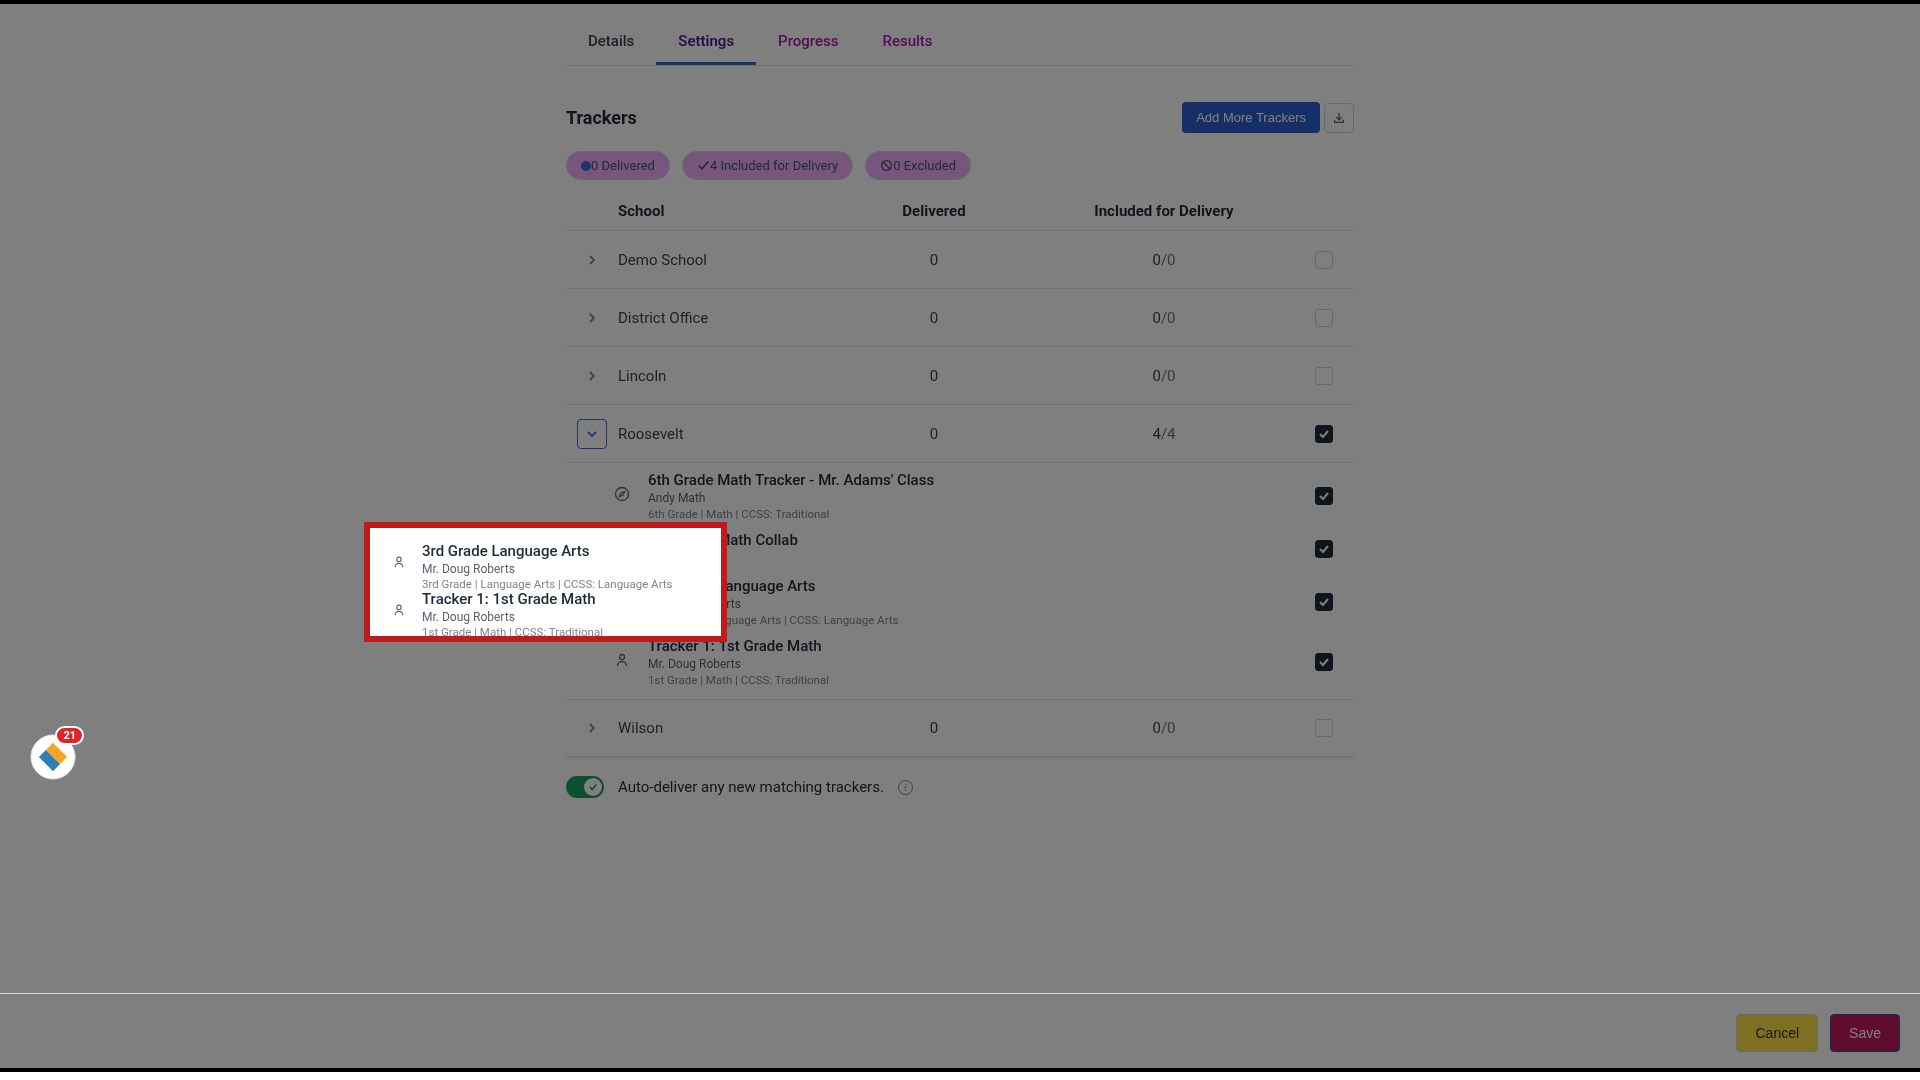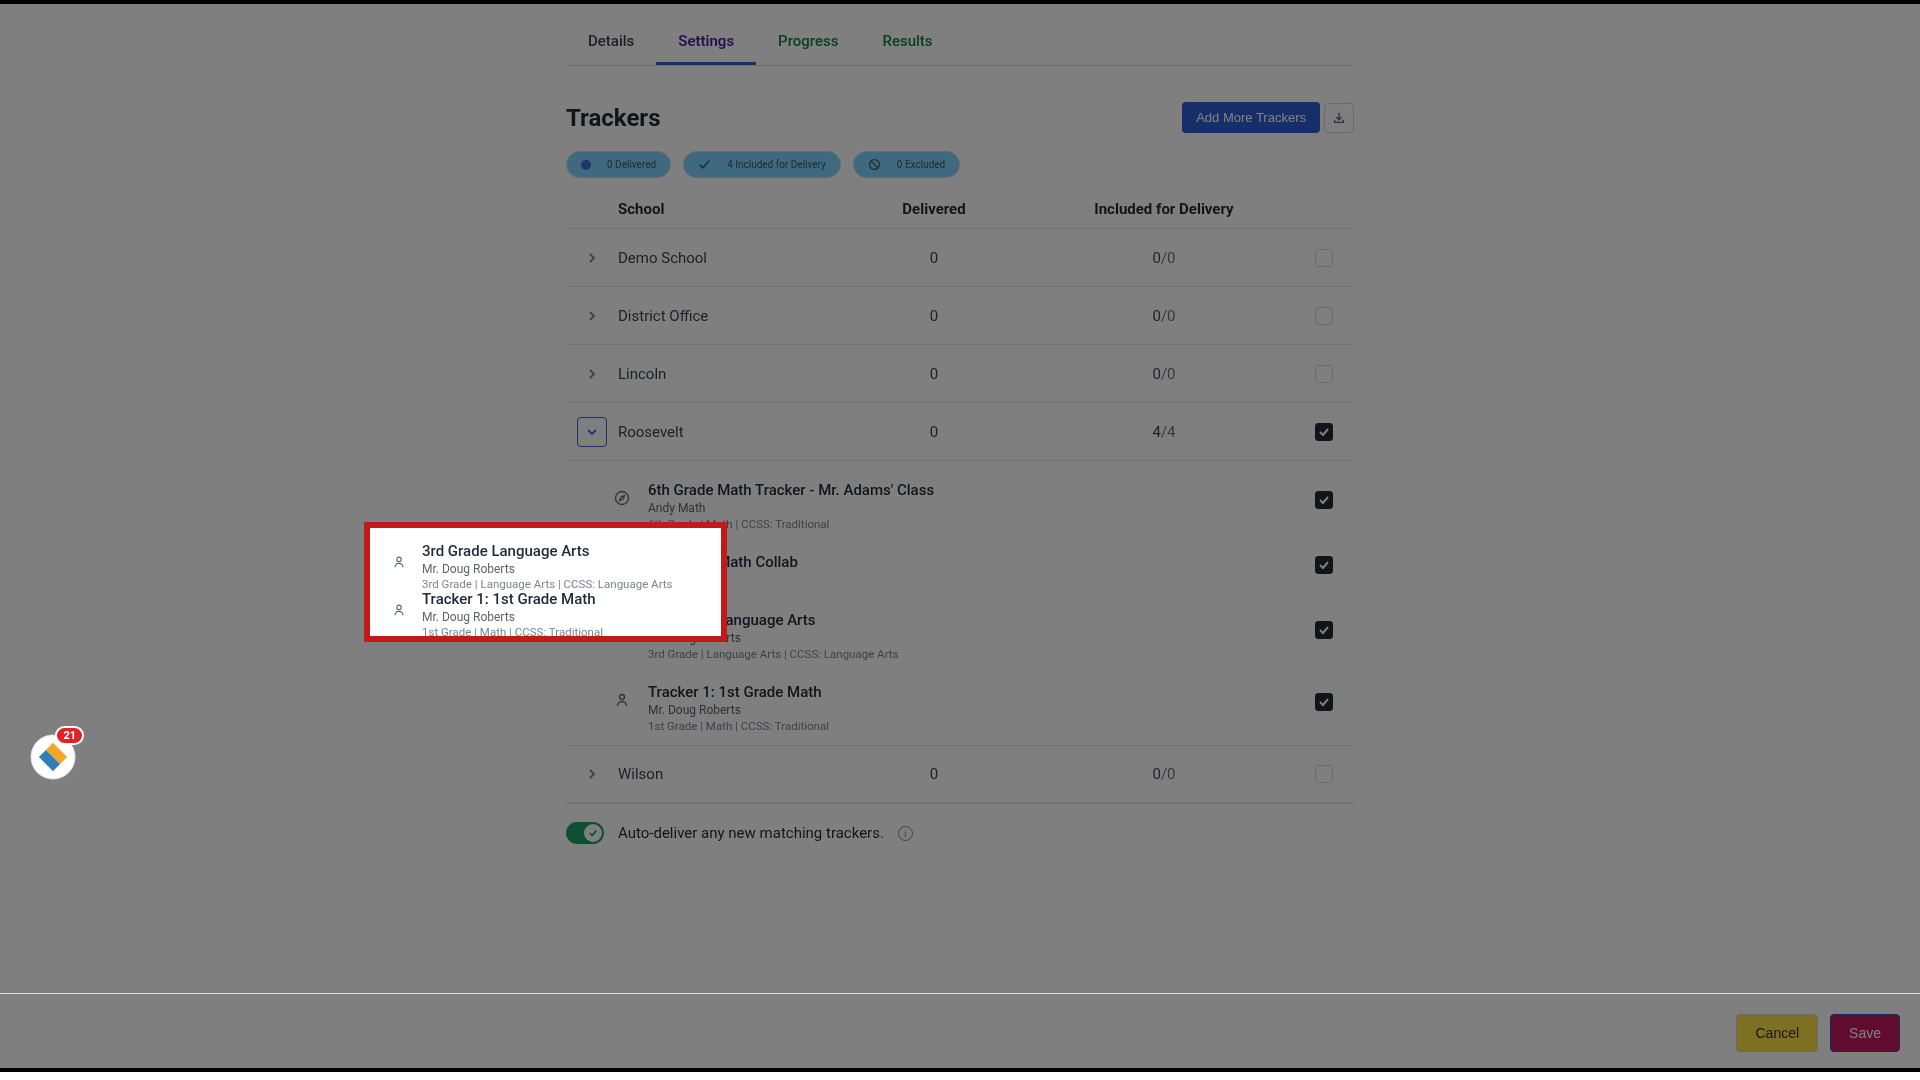--- a/index.html
+++ b/index.html
@@ -23,39 +23,39 @@
       padding-top: 18px;
     }
     .tabs {
       display: flex;
       gap: 0;
       border-bottom: 1px solid #d9dde2;
     }
     .tab {
       padding: 14px 22px 12px;
       font-size: 15px;
-      color: #15803d;
+      color: #a21caf;
       cursor: pointer;
       border-bottom: 3px solid transparent;
       font-weight: 500;
     }
     .tab.active {
       color: #4c1d95;
       border-bottom-color: #2f5ed0;
       font-weight: 600;
     }
     .tab.dark { color: #3b4452; }
     .section-head {
       display: flex;
       align-items: center;
       justify-content: space-between;
       margin-top: 36px;
     }
     .section-title {
-      font-size: 24px;
+      font-size: 18px;
       font-weight: 700;
       color: #1f2a37;
     }
     .head-actions { display: flex; align-items: center; gap: 4px; }
     .btn-primary {
       background: #2f5ed0;
       color: #fff;
       border: none;
       border-radius: 4px;
       font-size: 13px;
@@ -73,26 +73,26 @@
     }
     .filter-pills {
       display: flex;
       gap: 12px;
       margin-top: 18px;
     }
     .pill {
       border: 1px solid #cfd4da;
       border-radius: 999px;
       padding: 6px 14px;
-      font-size: 10px;
+      font-size: 13px;
       color: #4a5361;
       display: inline-flex;
       align-items: center;
-      gap: 16px;
-      background: #7dd3fc;
+      gap: 0;
+      background: #f0abfc;
       cursor: pointer;
     }
     .dot-blue {
       width: 10px; height: 10px; border-radius: 50%;
       background: #3b6bd6;
       display: inline-block;
     }
     .check-svg { width: 13px; height: 13px; }
     .ban-svg { width: 13px; height: 13px; }
 
@@ -156,21 +156,21 @@
       align-items: flex-start;
       padding: 8px 0 2px;
       position: relative;
     }
     .tracker-icon {
       justify-self: end;
       align-self: center;
       margin-right: 18px;
       color: #5a636f;
     }
-    .tracker-title { font-size: 15px; color: #1f2a37; font-weight: 500; margin-top: 12px; }
+    .tracker-title { font-size: 15px; color: #1f2a37; font-weight: 500; }
     .tracker-sub { font-size: 12px; color: #5a636f; margin-top: 2px; }
     .tracker-meta { font-size: 11.5px; color: #7a8491; margin-top: 2px; }
     .tracker-row .cbx { grid-column: 4; align-self: center; }
 
     .toggle-row {
       display: flex; align-items: center; gap: 14px;
       padding: 18px 0 28px;
       border-top: 1px solid #e4e7eb;
       margin-top: 0;
     }

